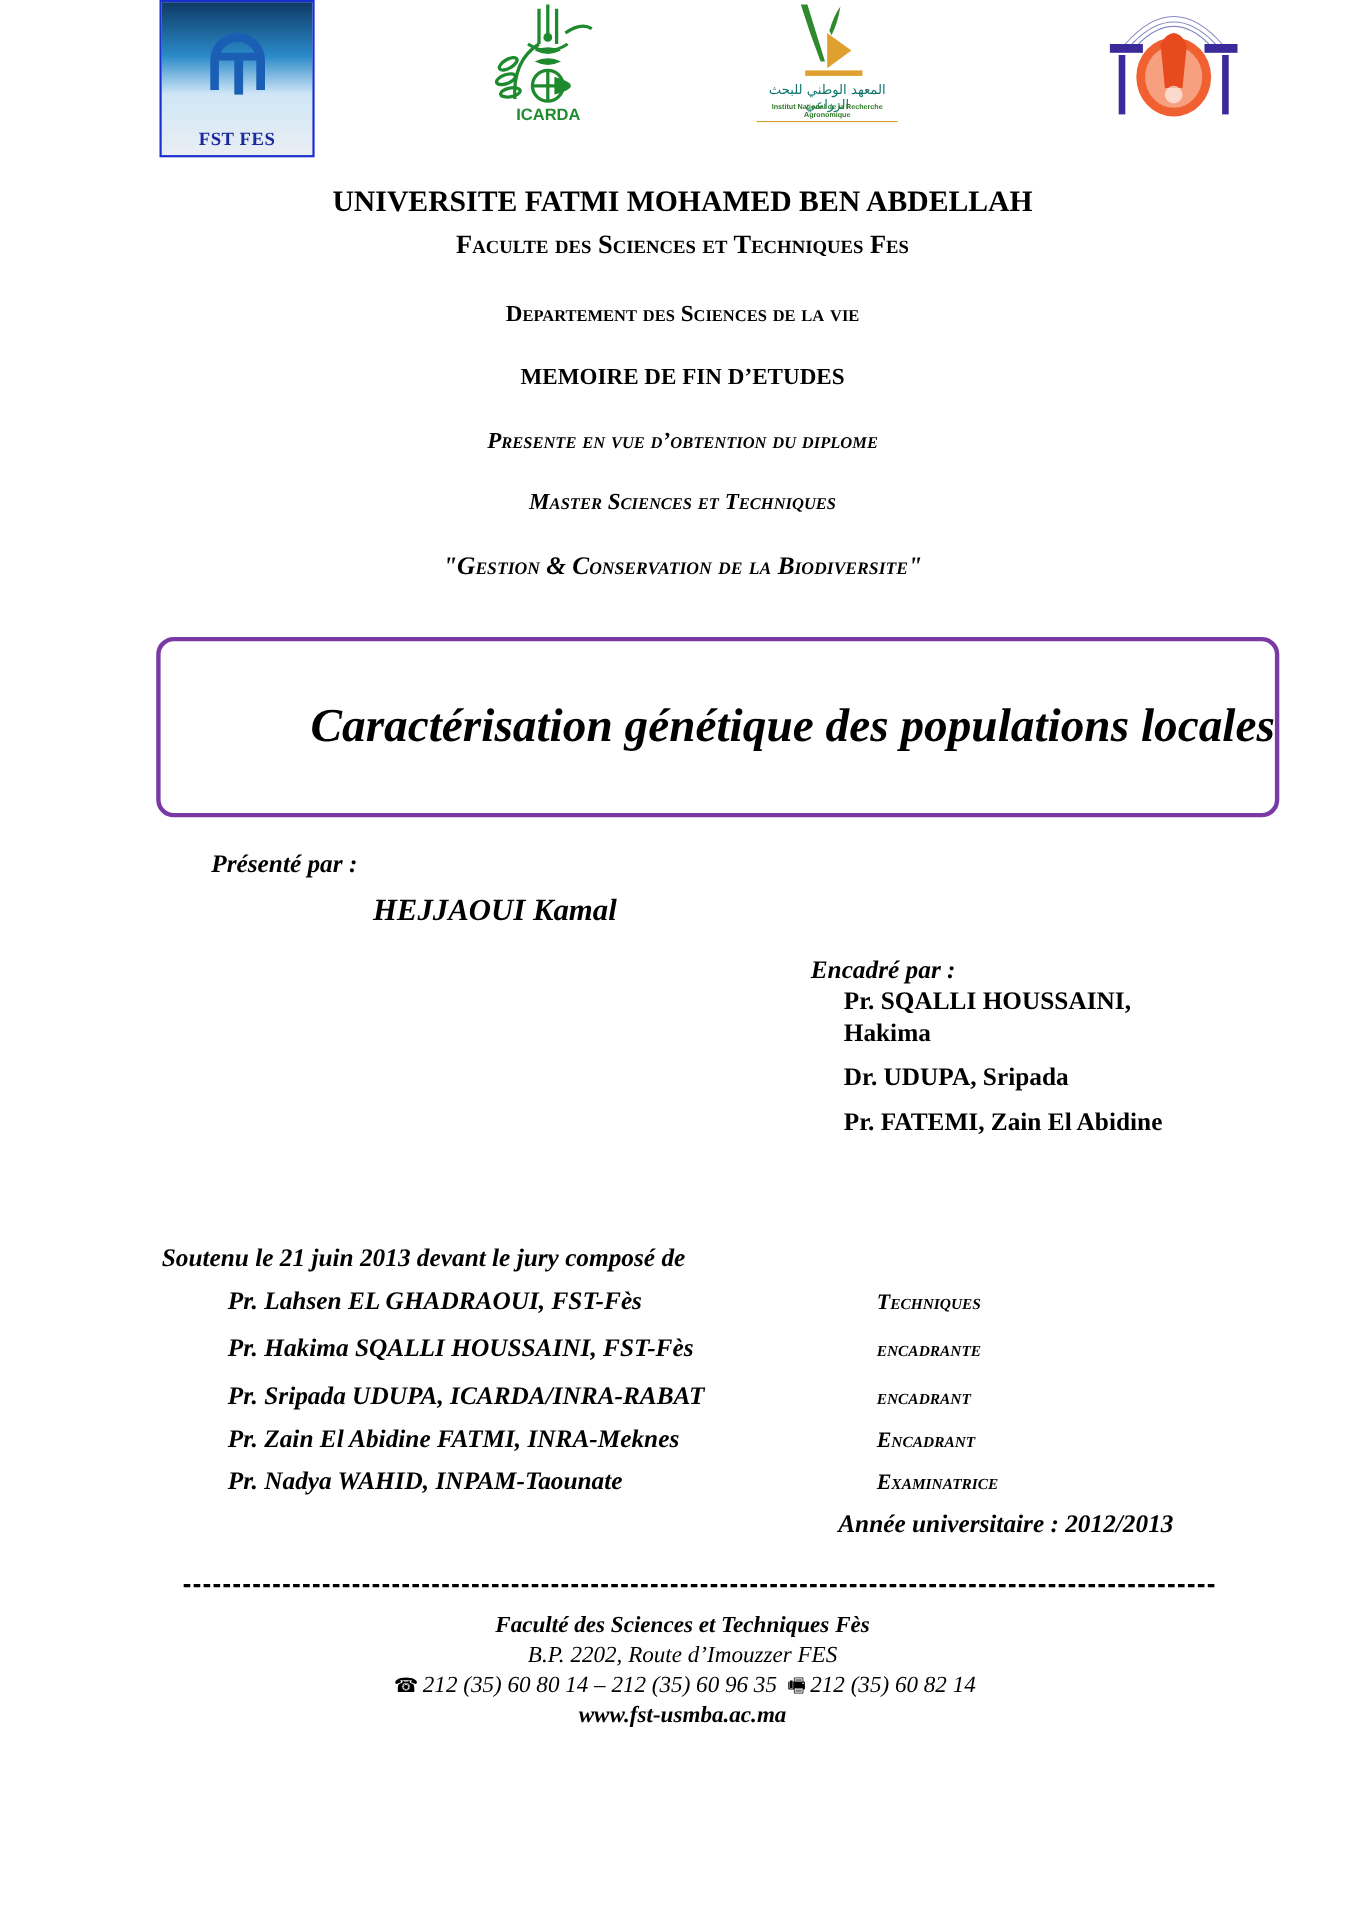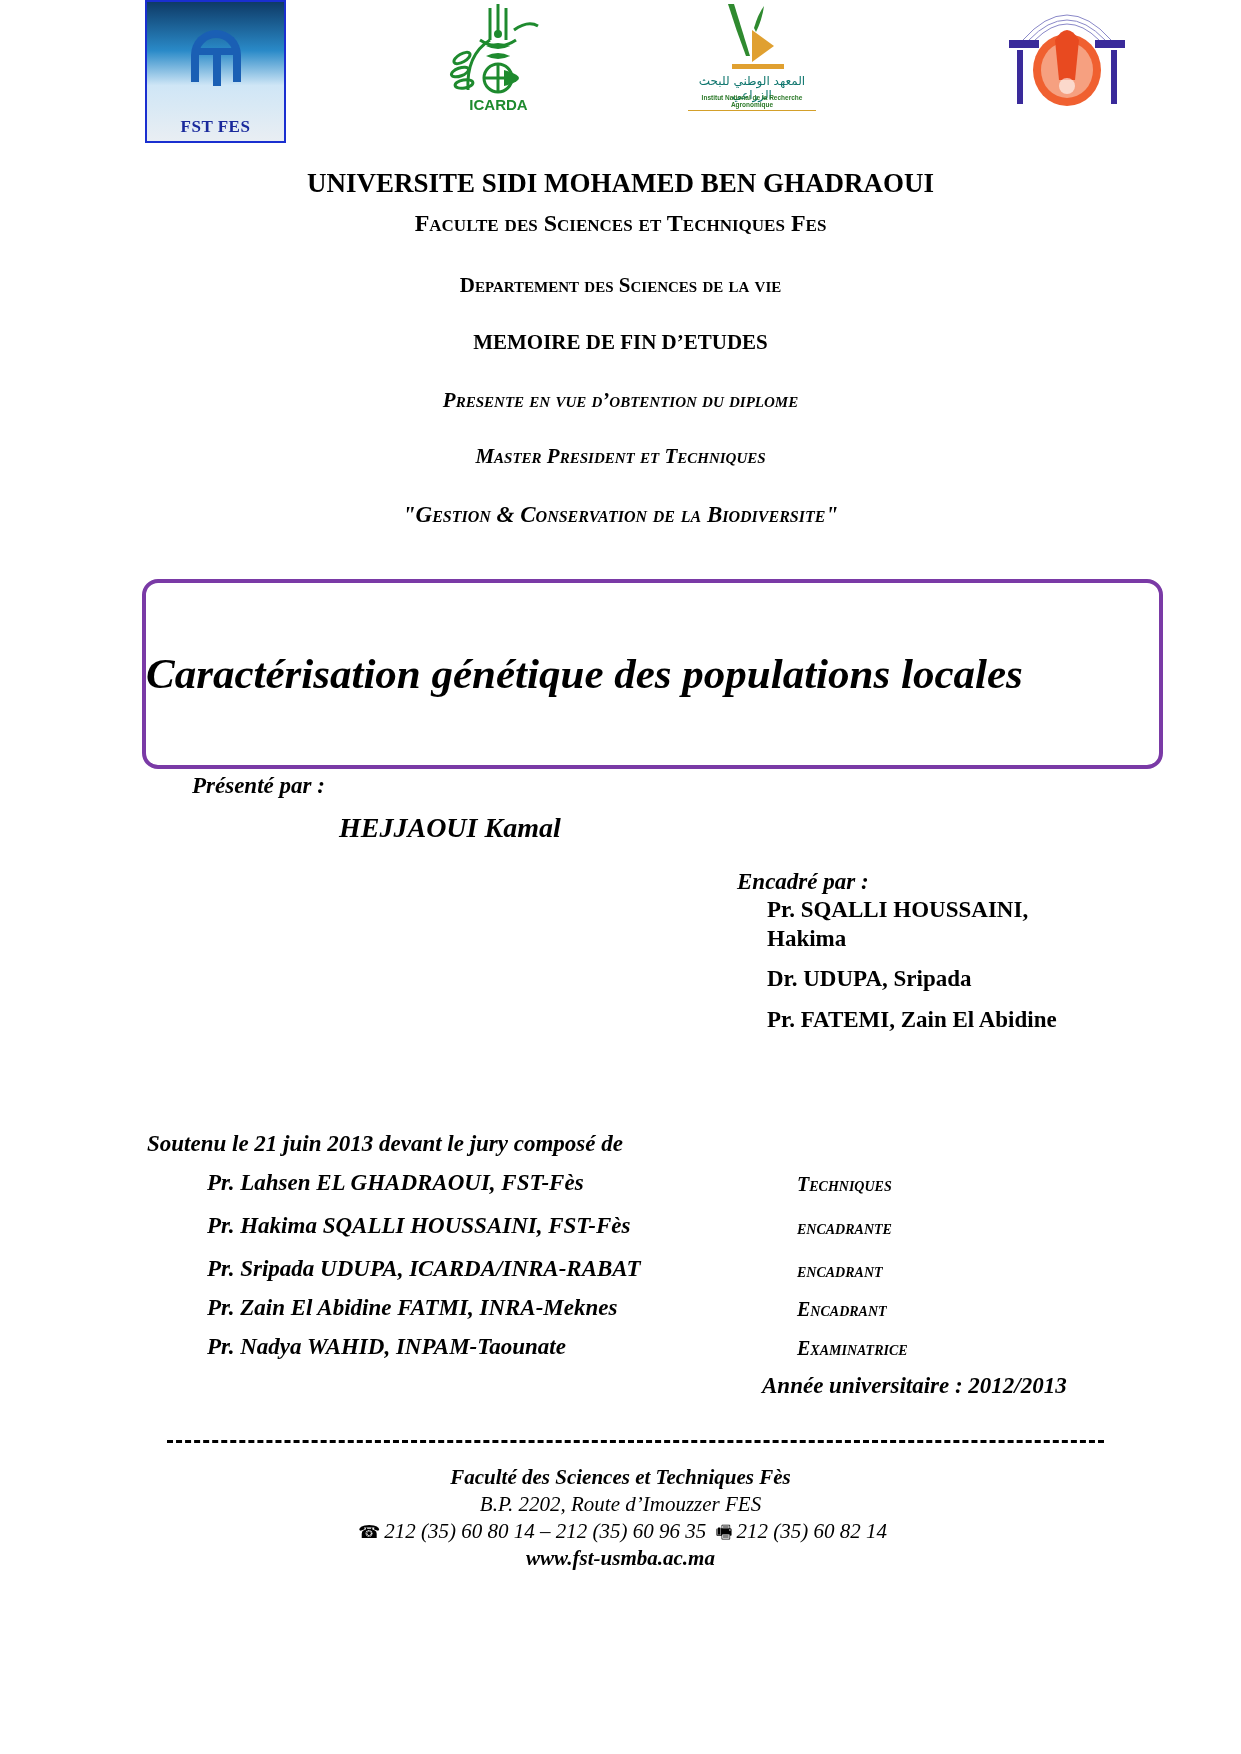--- a/index.html
+++ b/index.html
@@ -34,23 +34,23 @@
   
   .h-univ { top: 168px; font-size: 27px; font-weight: bold; }
   .h-fac { top: 210px; font-size: 24px; font-weight: bold; font-variant: small-caps; }
   .h-dept { top: 273px; font-size: 21px; font-weight: bold; font-variant: small-caps; }
   .h-mem { top: 330px; font-size: 21px; font-weight: bold; }
   .h-pres { top: 388px; font-size: 21px; font-weight: bold; font-style: italic; font-variant: small-caps; }
   .h-master { top: 444px; font-size: 21px; font-weight: bold; font-style: italic; font-variant: small-caps; }
   .h-spec { top: 502px; font-size: 23px; font-weight: bold; font-style: italic; font-variant: small-caps; }
 
   
-  #title-box { position: absolute; left: 142px; top: 579px; width: 1021px; height: 190px; box-sizing: border-box;
+  #title-box { position: absolute; left: 142px; top: 579px; width: 1021px; height: 164px; box-sizing: border-box;
                border: 4px solid #7a3aa6; border-radius: 16px; display: flex; flex-direction: column;
-               justify-content: center; align-items: flex-start; }
+               justify-content: center; align-items: flex-end; }
   #title-box .t { font-size: 43px; font-weight: bold; font-style: italic; line-height: 60px; text-align: center; }
 
   .lbl-pres { left: 192px; top: 773px; font-size: 23px; font-weight: bold; font-style: italic; }
   .author { left: 339px; top: 812px; font-size: 28px; font-weight: bold; font-style: italic; }
   .lbl-enc { left: 737px; top: 857px; font-size: 23px; font-weight: bold; font-style: italic; margin-top: 12px; }
   .sup { left: 767px; font-size: 23px; font-weight: bold; line-height: 29px; }
 
   .jury-intro { left: 147px; top: 1131px; font-size: 23px; font-weight: bold; font-style: italic; }
   .jury-name { left: 207px; font-size: 23px; font-weight: bold; font-style: italic; }
   .jury-role { left: 797px; font-size: 20px; font-weight: bold; font-style: italic; font-variant: small-caps; }
@@ -121,26 +121,26 @@
     <rect x="92" y="40" width="30" height="8" fill="#3a2a9a"></rect>
     <rect x="14" y="50" width="6" height="54" fill="#3a2a9a"></rect>
     <rect x="108" y="50" width="6" height="54" fill="#3a2a9a"></rect>
     <ellipse cx="64" cy="70" rx="34" ry="36" fill="#f06030"></ellipse>
     <ellipse cx="64" cy="70" rx="26" ry="28" fill="#f6a080"></ellipse>
     <path d="M52 40 Q64 20 76 40 L72 80 L56 80Z" fill="#e84a20"></path>
     <circle cx="64" cy="86" r="8" fill="#ffffff" opacity="0.6"></circle>
   </svg>
 </div>
 
-<div class="center h-univ">UNIVERSITE SIDI MOHAMED BEN GHADRAOUI</div>
+<div class="center h-univ">UNIVERSITE FATMI MOHAMED BEN ABDELLAH</div>
 <div class="center h-fac">Faculte des Sciences et Techniques Fes</div>
 <div class="center h-dept">Departement des Sciences de la vie</div>
 <div class="center h-mem">MEMOIRE DE FIN D’ETUDES</div>
 <div class="center h-pres">Presente en vue d’obtention du diplome</div>
-<div class="center h-master">Master President et Techniques</div>
+<div class="center h-master">Master Sciences et Techniques</div>
 <div class="center h-spec">"Gestion &amp; Conservation de la Biodiversite"</div>
 
 <div id="title-box">
   <div class="t">Caractérisation génétique des populations locales</div>
 </div>
 
 <div class="abs lbl-pres">Présenté par :</div>
 <div class="abs author">HEJJAOUI Kamal</div>
 
 <div class="abs lbl-enc">Encadré par :</div>

